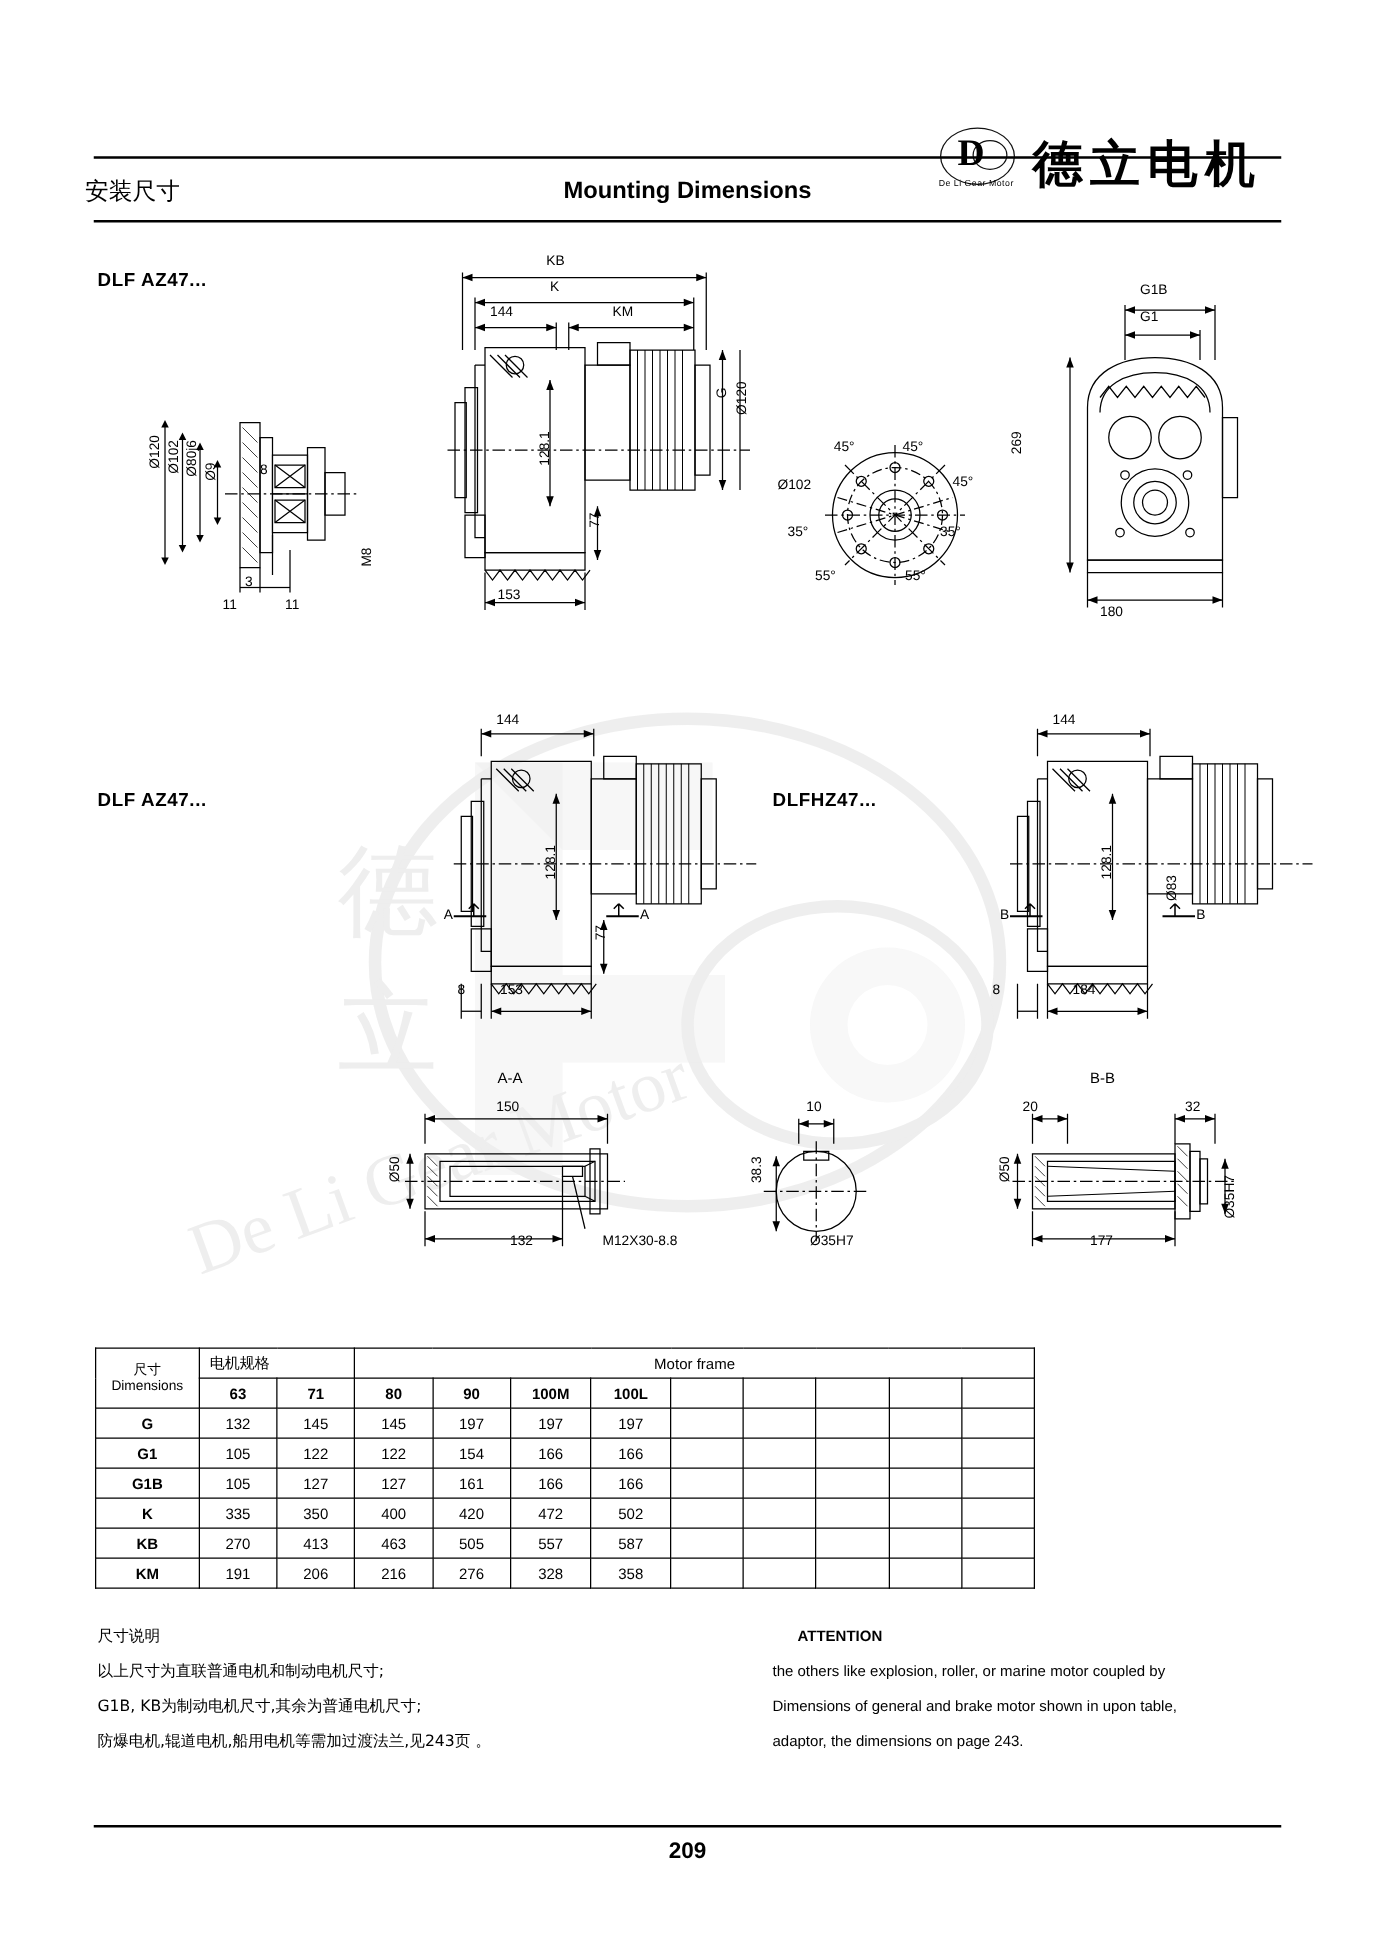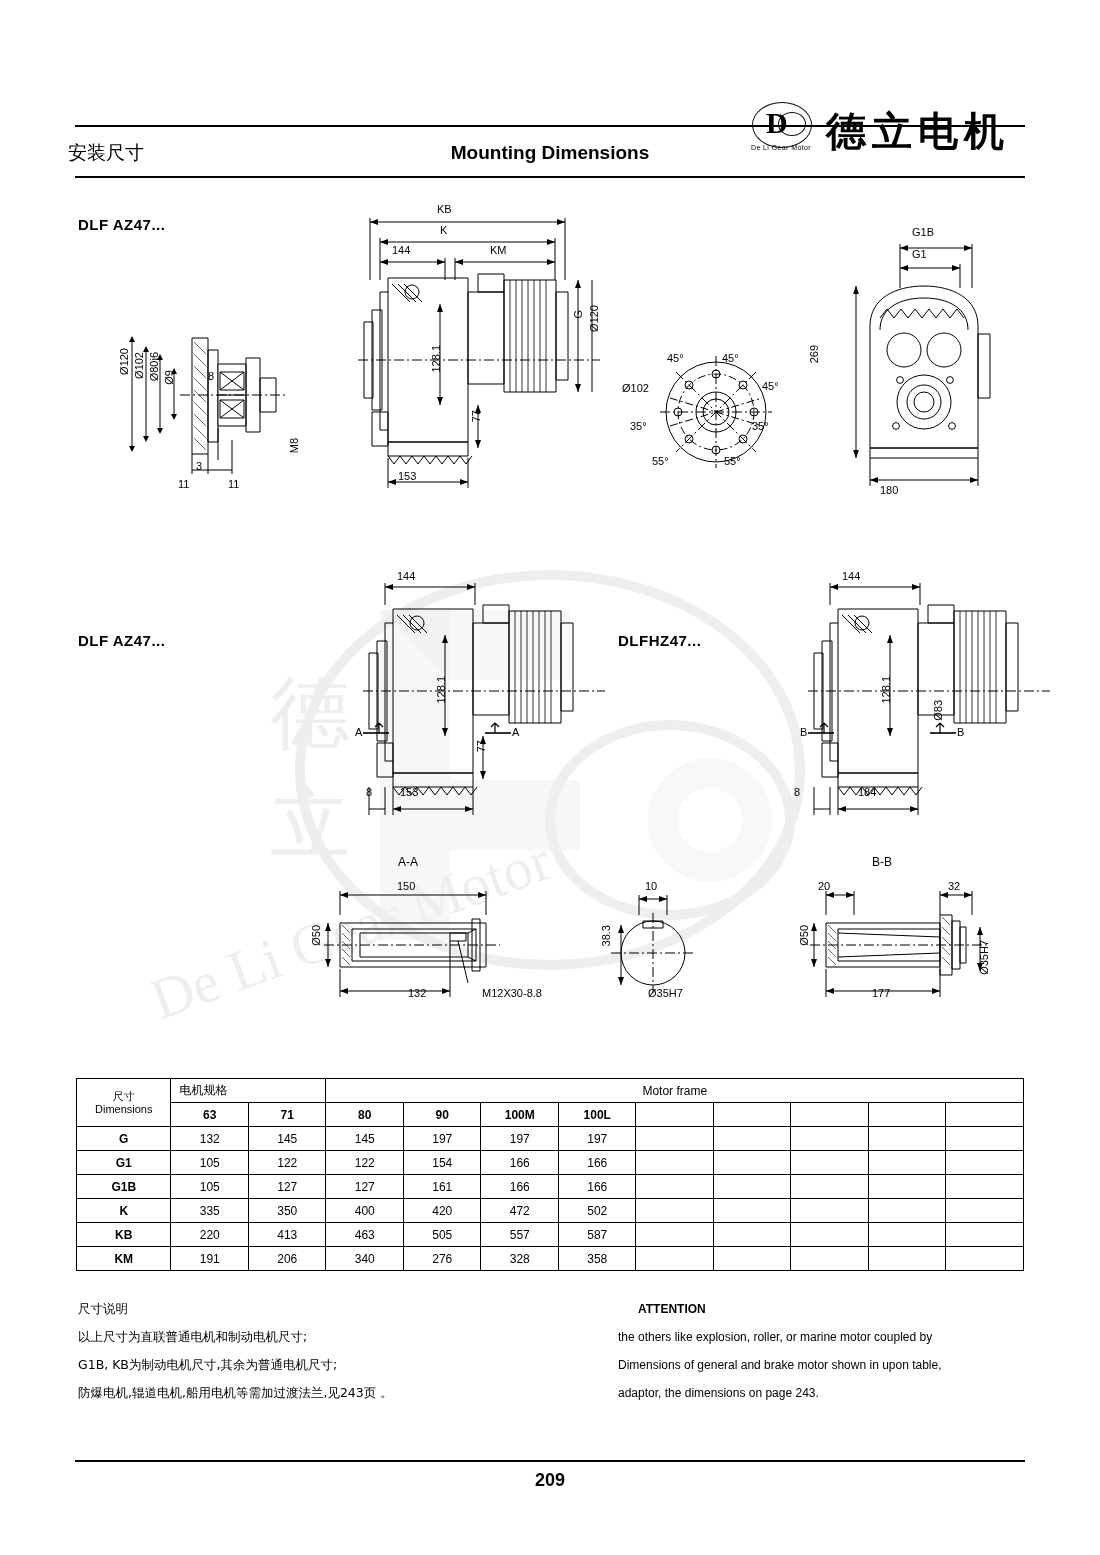--- a/index.html
+++ b/index.html
@@ -28,21 +28,21 @@
   .wm svg{width:100%;height:100%;}
 
   
   .lbl{position:absolute;font-size:11px;font-family:"Liberation Sans",sans-serif;white-space:nowrap;}
   .vert{writing-mode:vertical-rl;transform:rotate(180deg);}
   .model{position:absolute;font-size:15px;font-weight:bold;letter-spacing:.5px;}
   svg.draw{position:absolute;overflow:visible;}
   svg.draw *{vector-effect:non-scaling-stroke;}
 
   
-  .tbl{position:absolute;left:76px;top:1078px;width:948px;border-collapse:collapse;font-size:12px;}
+  .tbl{position:absolute;left:76px;top:1078px;width:752px;border-collapse:collapse;font-size:12px;}
   .tbl td,.tbl th{border:1px solid #000;text-align:center;height:23px;padding:0;font-weight:normal;}
   .tbl .hdr-left{width:88px;font-size:11px;line-height:1.15;}
   .tbl .colw{width:72px;}
   .tbl .bold{font-weight:bold;}
 
   
   .notes{position:absolute;left:78px;top:1295px;font-size:12.5px;font-family:"DejaVu Sans",sans-serif;line-height:28px;}
   .notes-en{position:absolute;left:618px;top:1295px;font-size:12px;line-height:28px;width:410px;}
   .notes-en .h{font-weight:bold;margin-left:20px;}
 
@@ -616,37 +616,37 @@
           <td class="colw">472</td>
           <td class="colw">502</td>
           <td class="colw"></td>
           <td class="colw"></td>
           <td class="colw"></td>
           <td class="colw"></td>
           <td class="colw"></td>
         </tr>
         <tr>
           <td class="bold">KB</td>
-          <td class="colw">220</td>
+          <td class="colw">270</td>
           <td class="colw">413</td>
           <td class="colw">463</td>
           <td class="colw">505</td>
           <td class="colw">557</td>
           <td class="colw">587</td>
           <td class="colw"></td>
           <td class="colw"></td>
           <td class="colw"></td>
           <td class="colw"></td>
           <td class="colw"></td>
         </tr>
         <tr>
           <td class="bold">KM</td>
           <td class="colw">191</td>
           <td class="colw">206</td>
-          <td class="colw">340</td>
+          <td class="colw">216</td>
           <td class="colw">276</td>
           <td class="colw">328</td>
           <td class="colw">358</td>
           <td class="colw"></td>
           <td class="colw"></td>
           <td class="colw"></td>
           <td class="colw"></td>
           <td class="colw"></td>
         </tr>
       </tbody>

